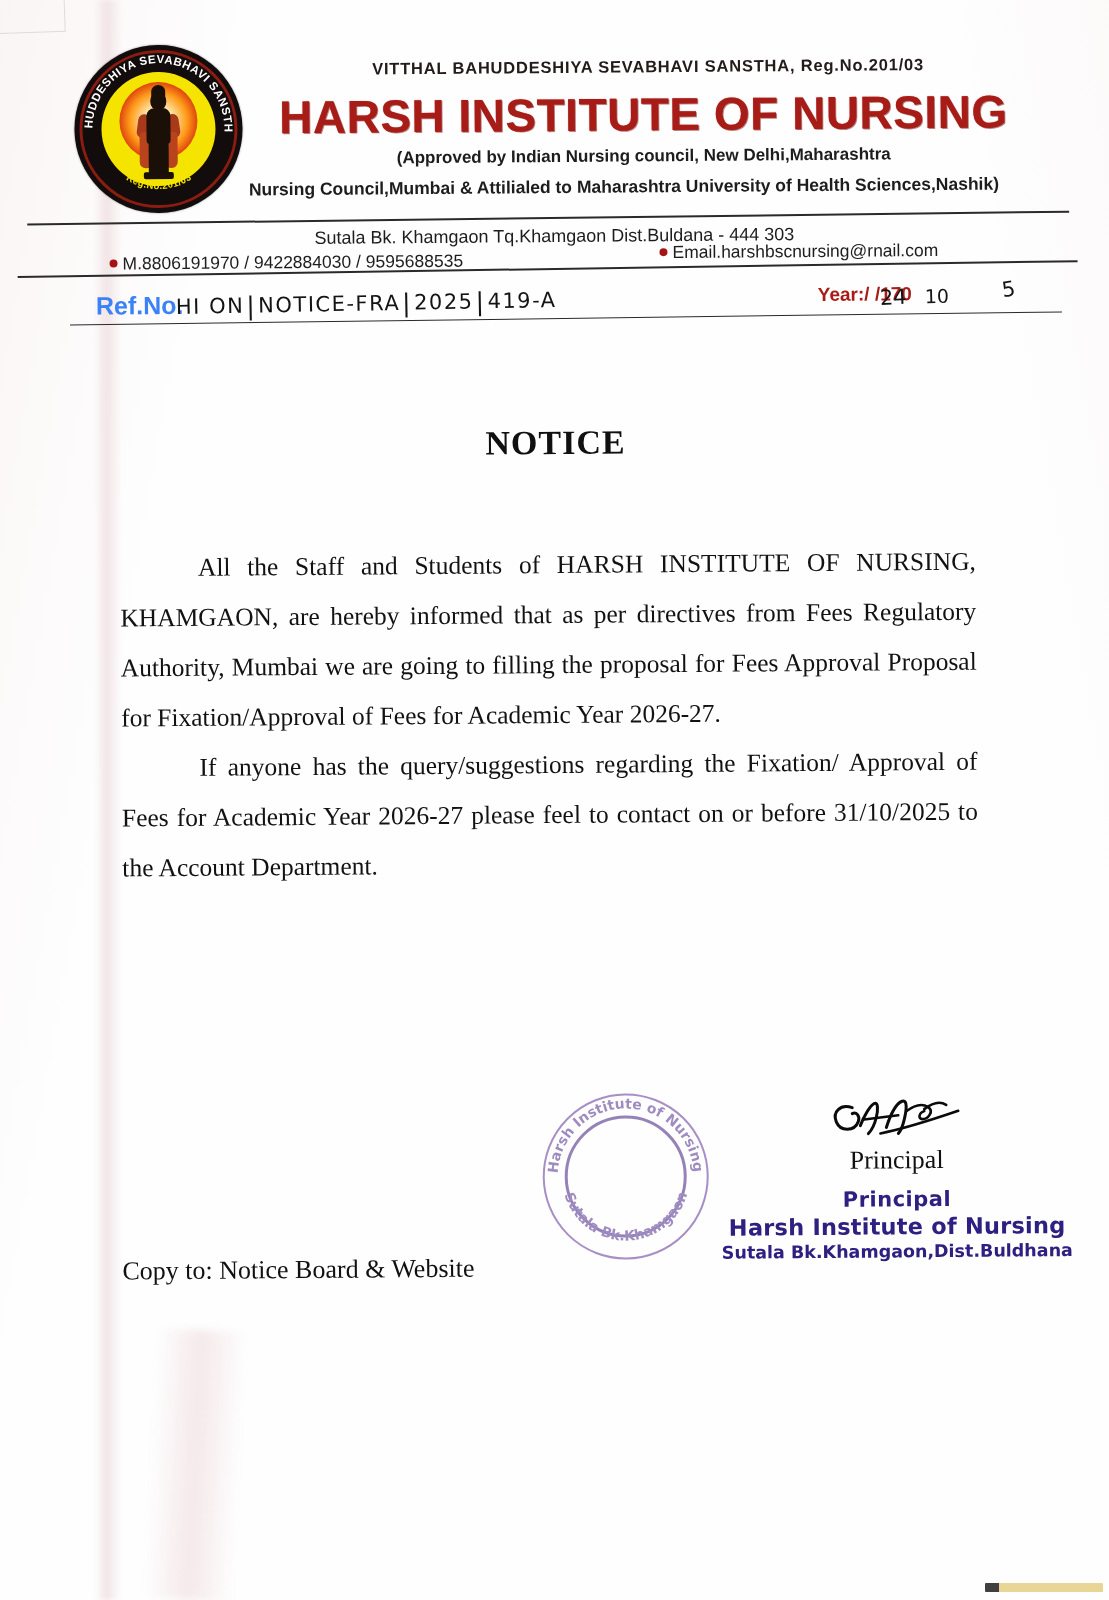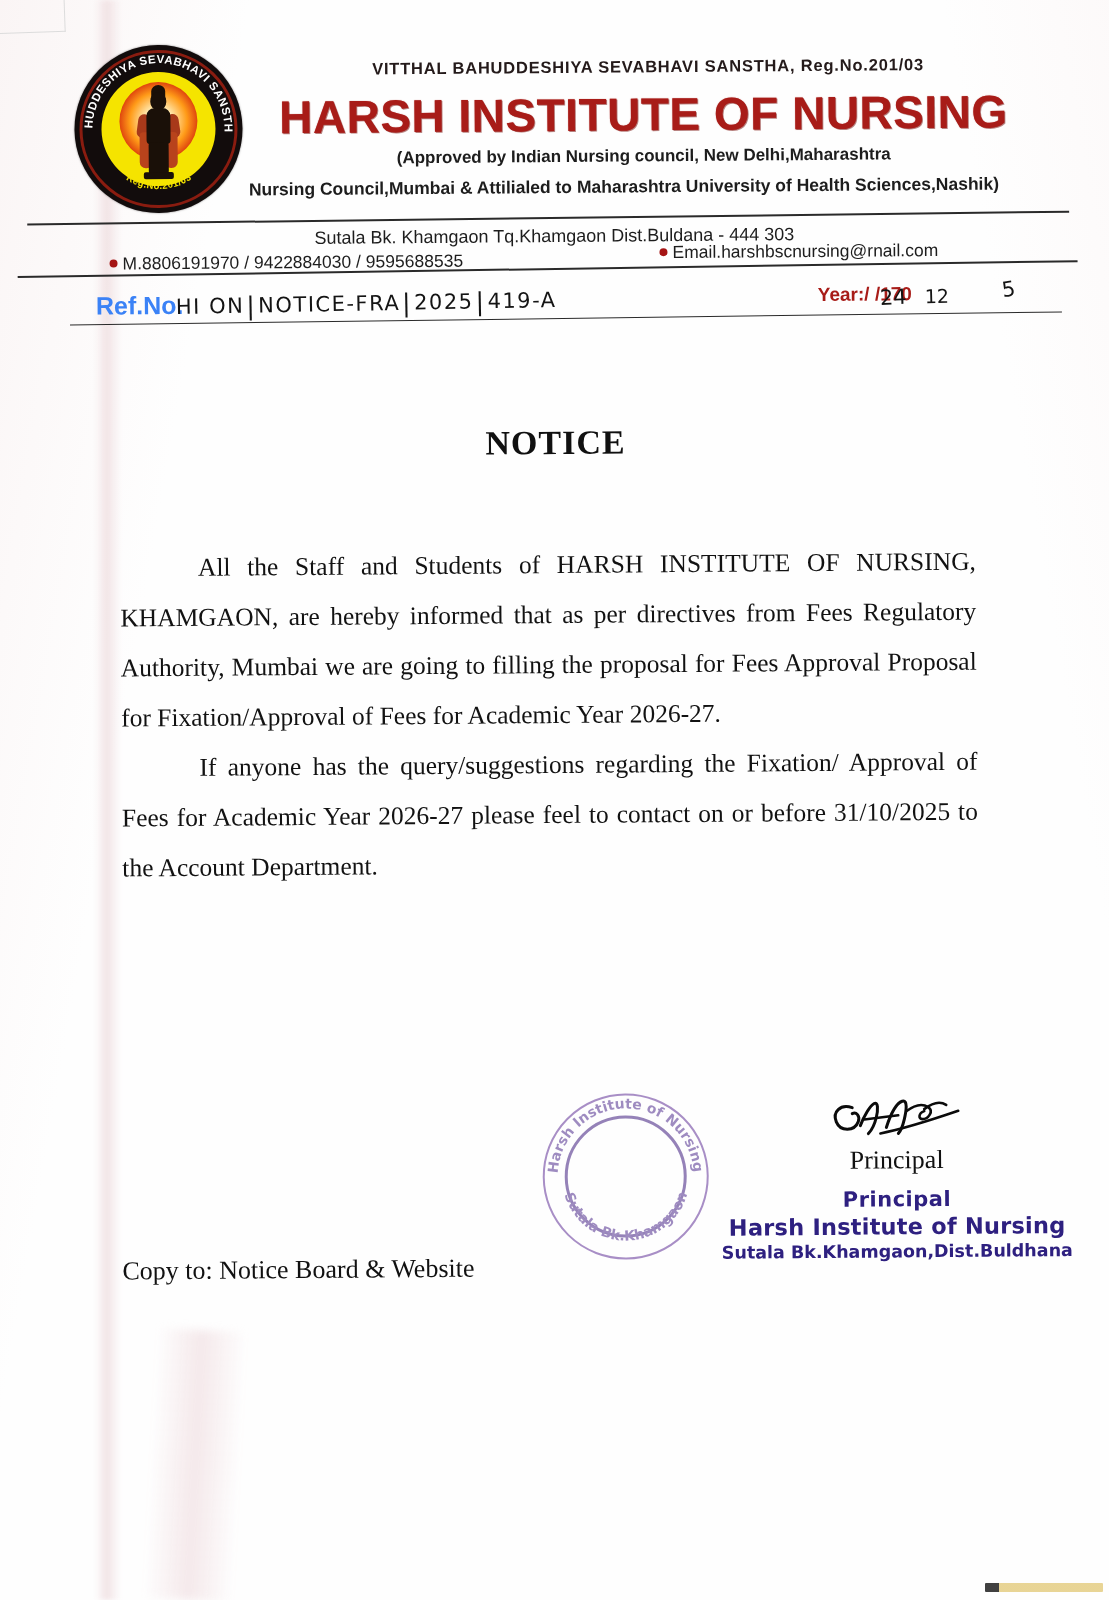--- a/index.html
+++ b/index.html
@@ -286,21 +286,21 @@
 
       <div class="ref-label">Ref.No.</div>
       <div class="ref-hand hand">
         <span>HI ON</span><span class="sep">|</span><span>NOTICE-FRA</span><span class="sep">|</span><span>2025</span><span class="sep">|</span><span>419-A</span>
       </div>
 
       <div class="date-label">
         <span>Year:</span><span>/     /170</span>
       </div>
       <div class="date-hand-d hand">24</div>
-      <div class="date-hand-m hand">12</div>
+      <div class="date-hand-m hand">10</div>
       <div class="date-hand-y hand">5</div>
 
       <div class="rule r3"></div>
     </div>
 
     <div class="notice-title">NOTICE</div>
 
     <div class="body">
       <p class="p1">All the Staff and Students of HARSH INSTITUTE OF NURSING, KHAMGAON, are hereby informed that as per directives from Fees Regulatory Authority, Mumbai we are going to filling the proposal for Fees Approval Proposal for Fixation/Approval of Fees for Academic Year 2026-27.</p>
       <p class="p2">If anyone has the query/suggestions regarding the Fixation/ Approval of Fees for Academic Year 2026-27 please feel to contact on or before 31/10/2025 to the Account Department.</p>

